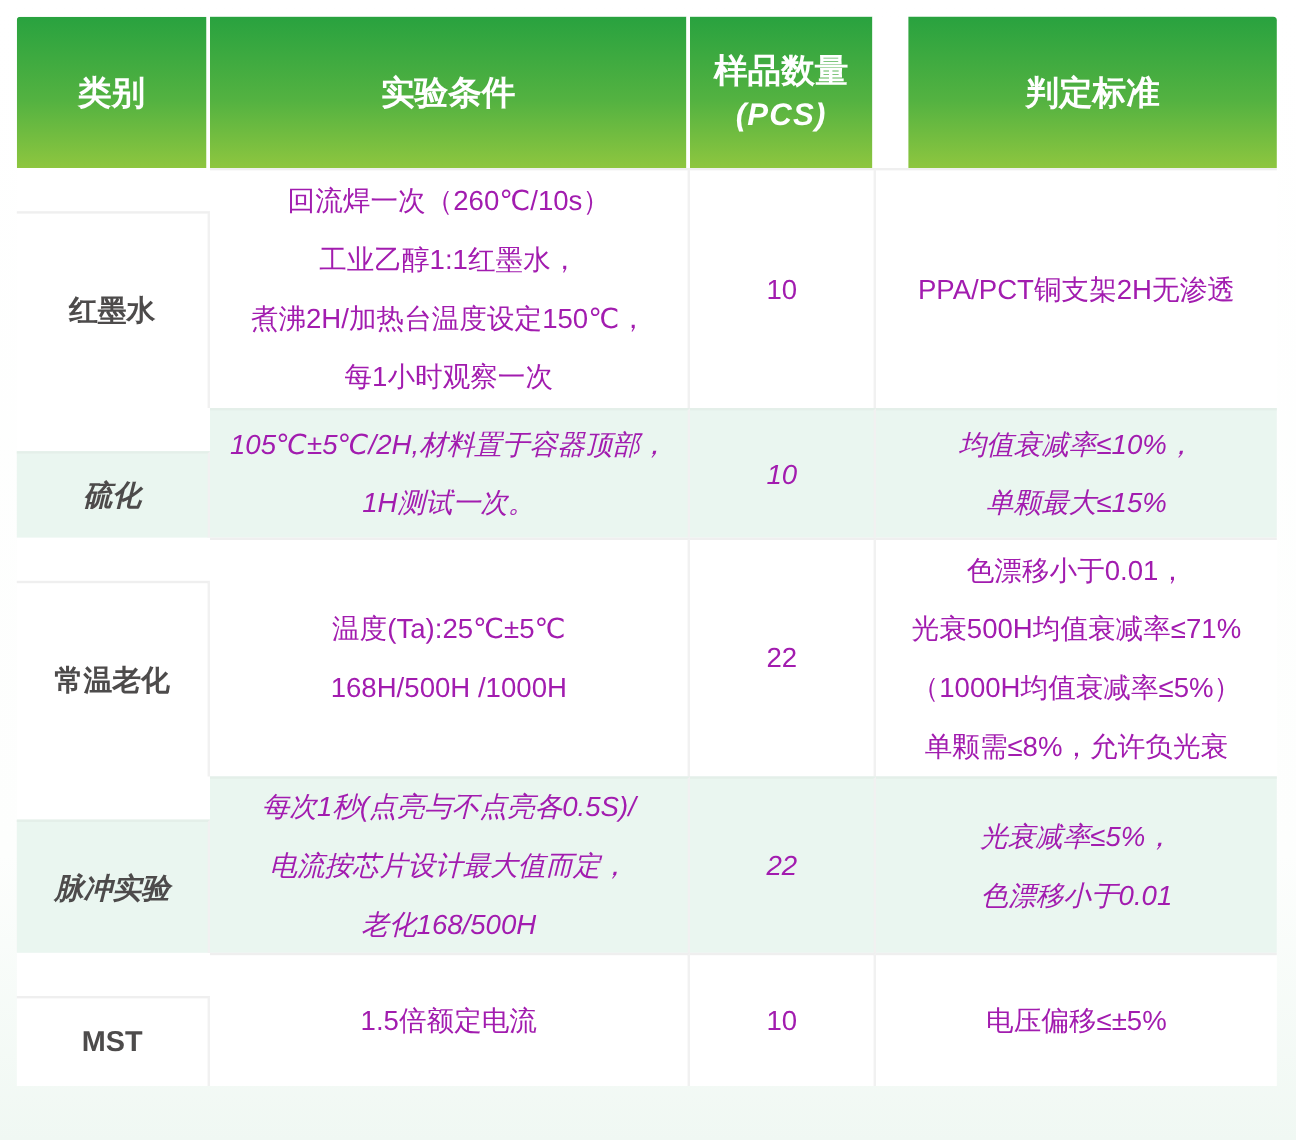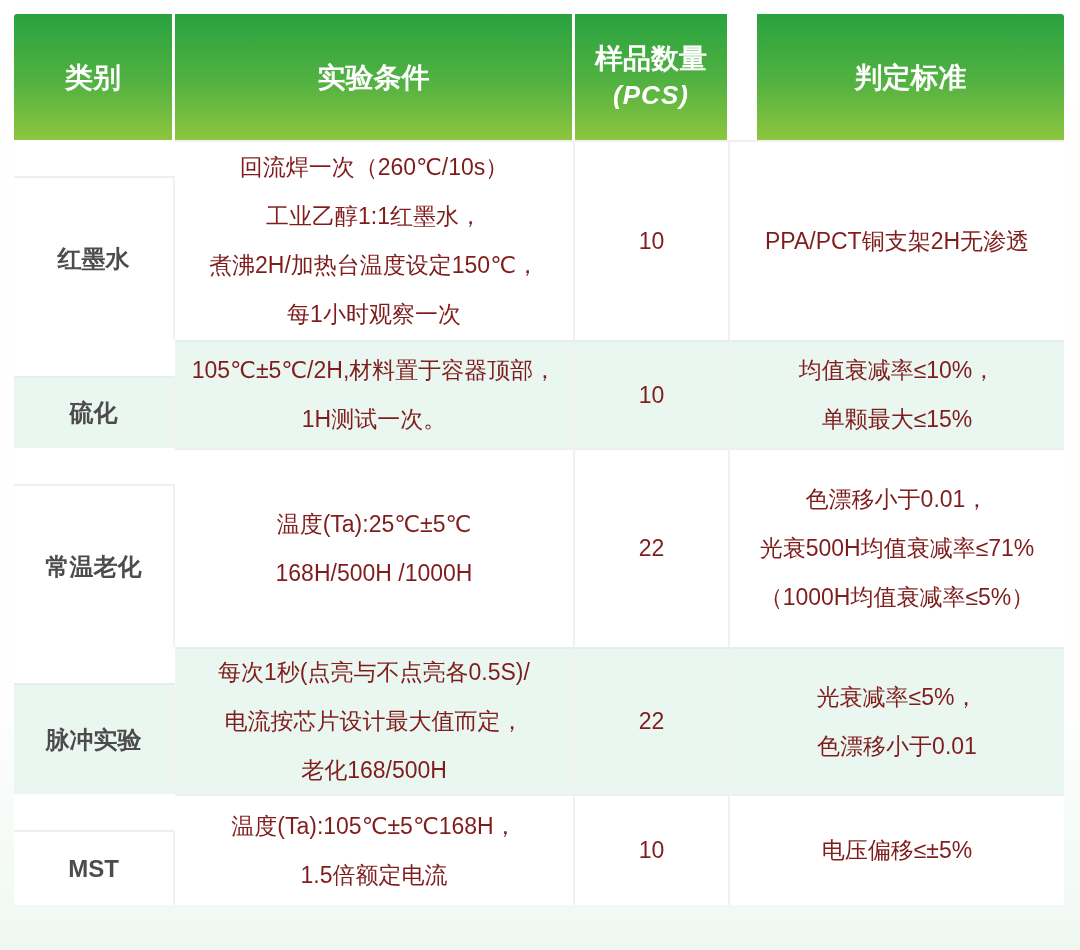--- a/index.html
+++ b/index.html
@@ -30,29 +30,29 @@
     font-weight: bold;
     font-size: 28px;
   }
   .head.sep { border-right: 3px solid #ffffff; }
   .head .ln { line-height: 37px; }
   .head .sub { font-style: italic; font-size: 26px; letter-spacing: 1px; }
   .tl { border-top-left-radius: 3px; }
   .tr { border-top-right-radius: 3px; margin-left: 27px; }
   
   .b {
-    color: #7f1d1d;
+    color: #a21caf;
     font-size: 23px;
     border-top: 2px solid #efefef;
   }
   .b.vr { border-right: 2px solid #f1f1f1; }
   .b .ln { line-height: 49px; }
   .cat { font-weight: bold; color: #4d4b4b; font-size: 24px; margin-top: 36px; }
   .stripe { background: #eaf6f0; }
-  .stripe.b { border-top-color: #e4efe9; }
+  .stripe.b { border-top-color: #e4efe9; font-style: italic; }
 </style>
 </head>
 <body>
 
 <div class="page">
   <div class="exp-table">
 
     <div class="cell head sep tl">
       <div class="ln">类别</div>
     </div>
@@ -93,37 +93,37 @@
     <div class="cell b vr cat">常温老化</div>
     <div class="cell b vr">
       <div class="ln">温度(Ta):25℃±5℃</div>
       <div class="ln">168H/500H /1000H</div>
     </div>
     <div class="cell b vr">22</div>
     <div class="cell b">
       <div class="ln">色漂移小于0.01，</div>
       <div class="ln">光衰500H均值衰减率≤71%</div>
       <div class="ln">（1000H均值衰减率≤5%）</div>
+      <div class="ln">单颗需≤8%，允许负光衰</div>
     </div>
 
     <div class="cell b vr cat stripe">脉冲实验</div>
     <div class="cell b vr stripe">
       <div class="ln">每次1秒(点亮与不点亮各0.5S)/</div>
       <div class="ln">电流按芯片设计最大值而定，</div>
       <div class="ln">老化168/500H</div>
     </div>
     <div class="cell b vr stripe">22</div>
     <div class="cell b stripe">
       <div class="ln">光衰减率≤5%，</div>
       <div class="ln">色漂移小于0.01</div>
     </div>
 
     <div class="cell b vr cat">MST</div>
     <div class="cell b vr">
-      <div class="ln">温度(Ta):105℃±5℃168H，</div>
       <div class="ln">1.5倍额定电流</div>
     </div>
     <div class="cell b vr">10</div>
     <div class="cell b">
       <div class="ln">电压偏移≤±5%</div>
     </div>
 
   </div>
 </div>
 

